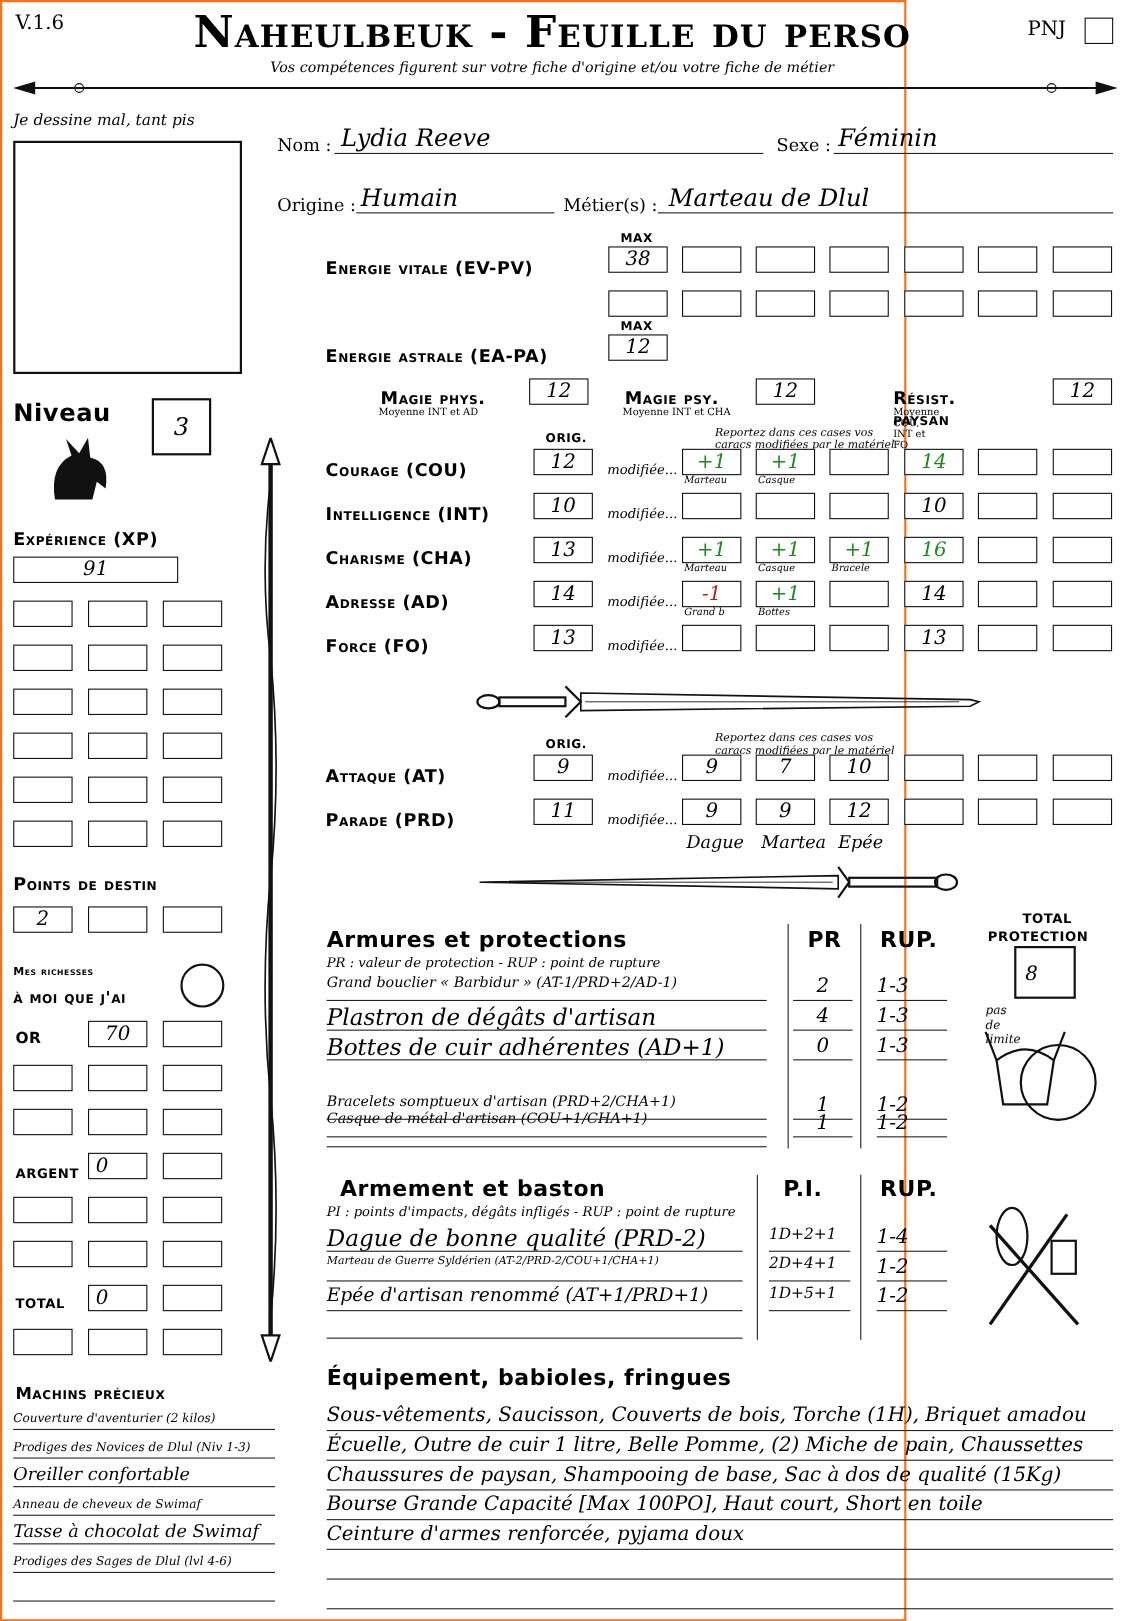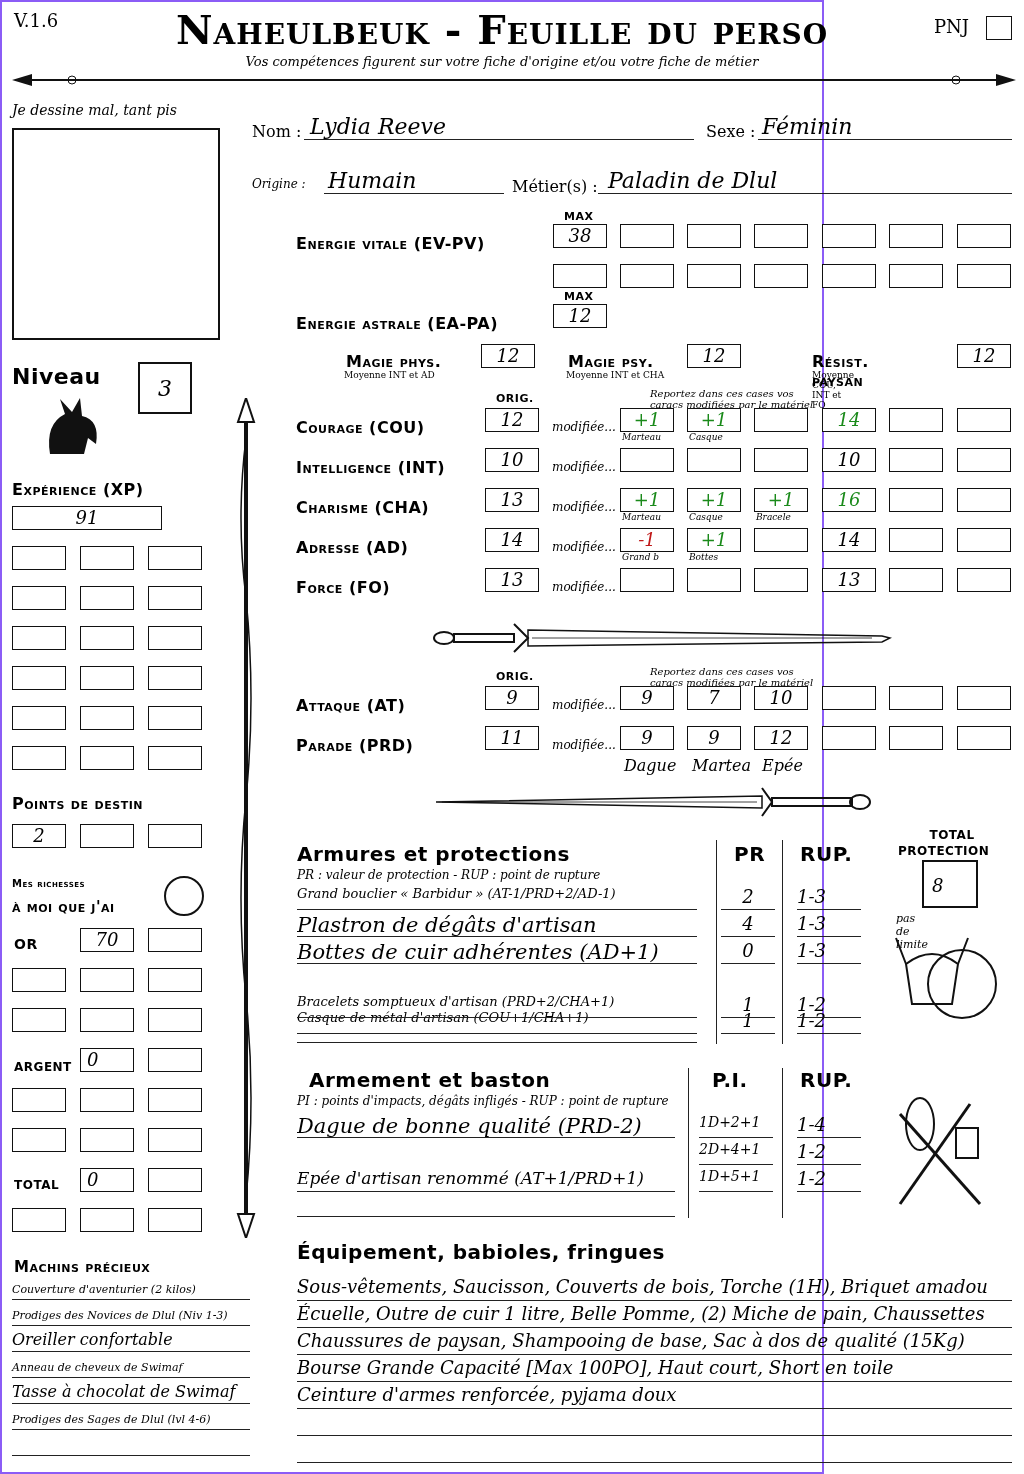--- a/index.html
+++ b/index.html
@@ -1,17 +1,17 @@
 <!DOCTYPE html>
 <html><head>
 <meta charset="utf-8">
 <style>
   * { box-sizing: border-box; margin: 0; padding: 0; }
   body { width: 1024px; height: 1474px; background: #fff; font-family: "DejaVu Serif", serif; color: #000; position: relative; overflow: hidden; }
-  .page { position: absolute; left: 0; top: 0; width: 824px; height: 1474px; border: 2px solid #8b5cf6; }
+  .page { position: absolute; left: 0; top: 0; width: 824px; height: 1474px; border: 2px solid #f97316; }
   .abs { position: absolute; }
   .title { font-family: "DejaVu Serif", serif; font-size: 40px; letter-spacing: 1px; font-weight: bold; font-variant: small-caps; }
   .sub { font-size: 13px; font-style: italic; }
   .hand { font-family: "DejaVu Serif", serif; font-style: italic; }
   .lbl { font-family: "DejaVu Sans", sans-serif; font-weight: bold; font-variant: small-caps; font-size: 16px; letter-spacing: 0.5px; }
   .small { font-family: "DejaVu Serif", serif; font-size: 10px; }
   .tiny { font-family: "DejaVu Serif", serif; font-size: 9px; }
   .box { position: absolute; border: 1.5px solid #111; height: 24px; width: 54px; background: #fff; }
   .box span { display: block; text-align: center; font-family: "DejaVu Serif", serif; font-style: italic; font-size: 18px; line-height: 22px; }
   .green { color: #1a8a1a; }
@@ -41,24 +41,24 @@
   </svg>
 
   <div class="abs hand" style="left:10px;top:100px;font-size:14px;">Je dessine mal, tant pis</div>
   <div class="abs" style="left:10px;top:126px;width:208px;height:212px;border:2.5px solid #111;"></div>
 
   <div class="abs" style="left:250px;top:120px;font-size:16px;">Nom :</div>
   <div class="line" style="left:302px;top:112px;width:390px;height:26px;"><span class="hand" style="font-size:22px;padding-left:6px;">Lydia Reeve</span></div>
   <div class="abs" style="left:704px;top:120px;font-size:16px;">Sexe :</div>
   <div class="line" style="left:756px;top:112px;width:254px;height:26px;"><span class="hand" style="font-size:22px;padding-left:4px;">Féminin</span></div>
 
-  <div class="abs" style="left:250px;top:175px;font-size:12px;font-style:italic;">Origine :</div>
+  <div class="abs" style="left:250px;top:175px;font-size:16px;">Origine :</div>
   <div class="line" style="left:322px;top:166px;width:180px;height:26px;"><span class="hand" style="font-size:22px;padding-left:4px;">Humain</span></div>
   <div class="abs" style="left:510px;top:175px;font-size:16px;">Métier(s) :</div>
-  <div class="line" style="left:596px;top:166px;width:414px;height:26px;"><span class="hand" style="font-size:22px;padding-left:10px;">Paladin de Dlul</span></div>
+  <div class="line" style="left:596px;top:166px;width:414px;height:26px;"><span class="hand" style="font-size:22px;padding-left:10px;">Marteau de Dlul</span></div>
 
   <div class="abs lbl" style="left:562px;top:208px;font-size:11px;">MAX</div>
   <div class="abs lbl" style="left:294px;top:232px;">Energie vitale (EV-PV)</div>
   <div class="box" style="left:551px;top:222px;">
       <span>38</span>
     </div>
   <div class="box" style="left:618px;top:222px;"></div>
   <div class="box" style="left:685px;top:222px;"></div>
   <div class="box" style="left:752px;top:222px;"></div>
   <div class="box" style="left:820px;top:222px;"></div>
@@ -443,20 +443,21 @@
       <div class="line hand" style="left: 424px; top: 0px; width: 54px; height: 24px; font-size: 18px; text-align: center;">1</div>
       <div class="line hand" style="left: 500px; top: 0px; width: 64px; height: 24px; font-size: 18px;">1-2</div>
     </div>
     <div class="line" style="left: 295px; top: 1019px; width: 400px; height: 22px;"></div>
     <div class="abs" style="left: 295px; top: 1112px; width: 680px; height: 26px;">
       <div class="line hand" style="left: 0px; top: 0px; width: 378px; height: 24px; font-size: 21px; white-space: nowrap; overflow: hidden;">Dague de bonne qualité (PRD-2)</div>
       <div class="line hand" style="left: 402px; top: 0px; width: 74px; height: 24px; font-size: 14px;">1D+2+1</div>
       <div class="line hand" style="left: 500px; top: 0px; width: 64px; height: 24px; font-size: 18px;">1-4</div>
     </div>
     <div class="abs" style="left: 295px; top: 1139px; width: 680px; height: 26px;">
+      <div class="line hand" style="left: 0px; top: 0px; width: 378px; height: 24px; font-size: 10px; white-space: nowrap; overflow: hidden;">Marteau de Guerre Syldérien (AT-2/PRD-2/COU+1/CHA+1)</div>
       <div class="line hand" style="left: 402px; top: 0px; width: 74px; height: 24px; font-size: 14px;">2D+4+1</div>
       <div class="line hand" style="left: 500px; top: 0px; width: 64px; height: 24px; font-size: 18px;">1-2</div>
     </div>
     <div class="abs" style="left: 295px; top: 1166px; width: 680px; height: 26px;">
       <div class="line hand" style="left: 0px; top: 0px; width: 378px; height: 24px; font-size: 17px; white-space: nowrap; overflow: hidden;">Epée d'artisan renommé (AT+1/PRD+1)</div>
       <div class="line hand" style="left: 402px; top: 0px; width: 74px; height: 24px; font-size: 14px;">1D+5+1</div>
       <div class="line hand" style="left: 500px; top: 0px; width: 64px; height: 24px; font-size: 18px;">1-2</div>
     </div>
     <div class="line" style="left: 295px; top: 1193px; width: 378px; height: 22px;"></div>
     <div class="line hand" style="left: 295px; top: 1274px; width: 715px; height: 25px; font-size: 18px; white-space: nowrap; overflow: hidden;">Sous-vêtements, Saucisson, Couverts de bois, Torche (1H), Briquet amadou</div>

